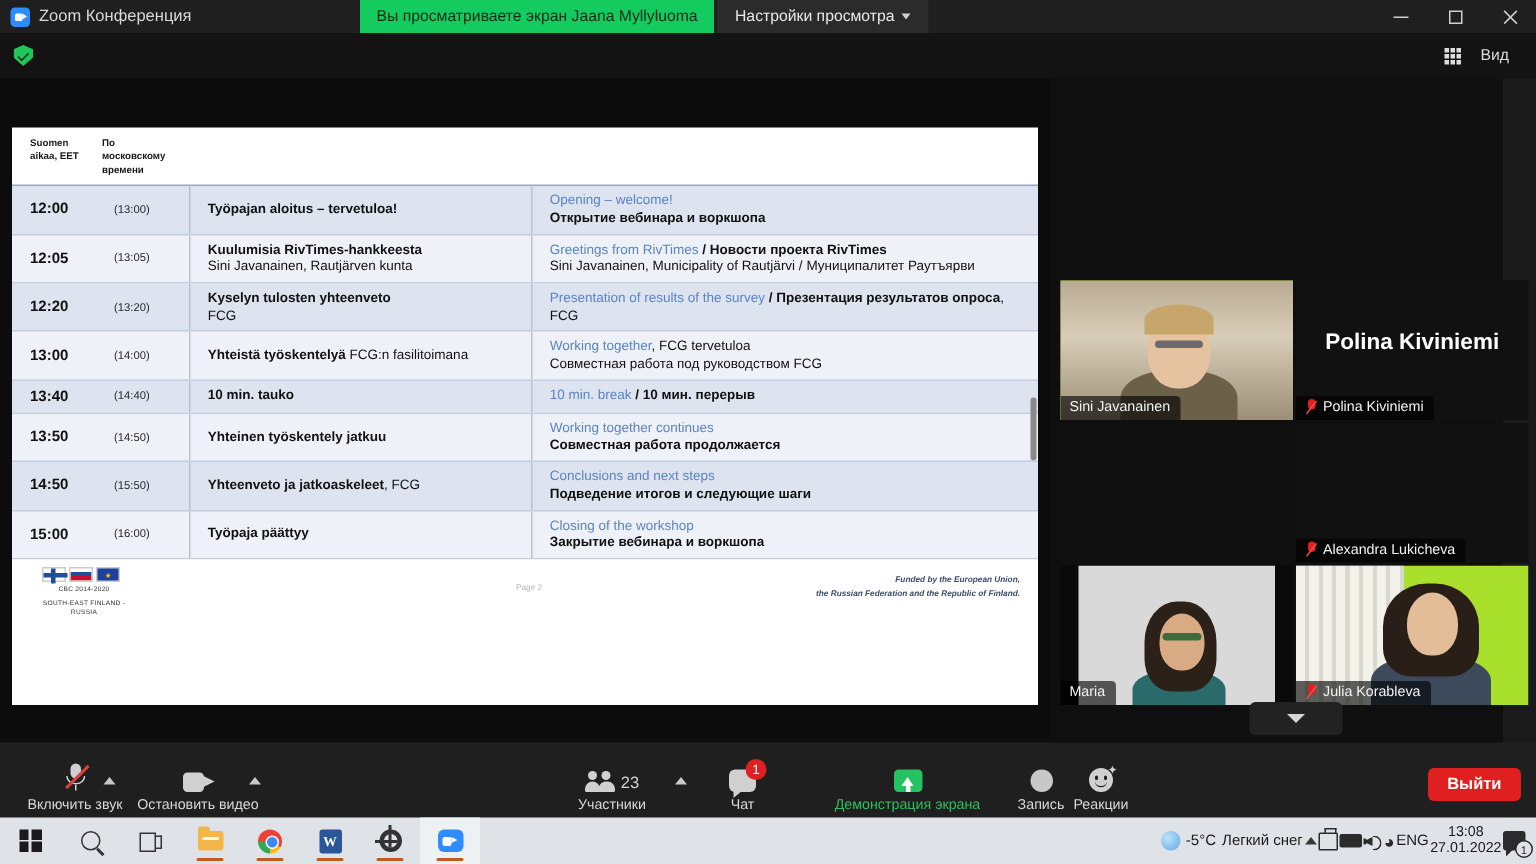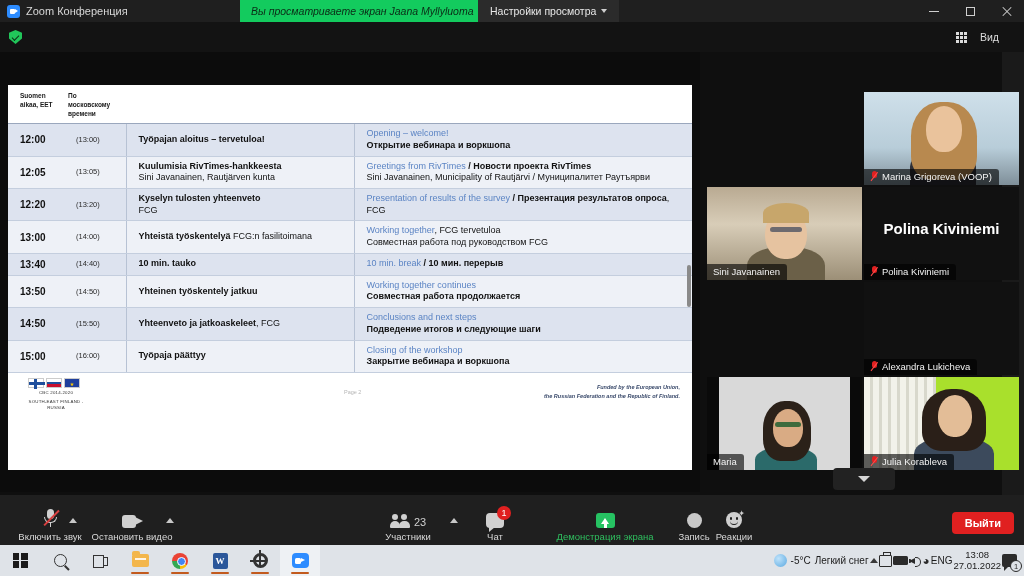--- a/index.html
+++ b/index.html
@@ -29,21 +29,20 @@
     content: ""; position: absolute; left: 7.5px; top: 4.5px;
     width: 0; height: 0; border-top: 2px solid transparent;
     border-bottom: 2px solid transparent; border-left: 3px solid #fff;
   }
   .tb-title { color: #d8d8d8; font-size: 11px; white-space: nowrap; }
   .share-pill {
     position: absolute; left: 240px; top: 0; height: 22px;
     background: #13CB5E; color: #0b2b16; font-size: 10.5px;
     display: flex; align-items: center; padding: 0 11px; white-space: nowrap;
     font-weight: 400;
-    font-style: italic;
   }
   .share-opts {
     position: absolute; left: 478px; top: 0; height: 22px;
     background: #2b2b2b; color: #e8e8e8; font-size: 10.5px;
     display: flex; align-items: center; gap: 5px; padding: 0 12px; white-space: nowrap;
   }
   .chev-sm { width: 0; height: 0; border-left: 3.5px solid transparent;
     border-right: 3.5px solid transparent; border-top: 4px solid #cfcfcf; }
   .win-btns { position: absolute; right: 0; top: 0; height: 22px; display: flex; }
   .win-btn { width: 36px; height: 22px; display: flex; align-items: center;
@@ -67,21 +66,21 @@
     margin-left: 9px; width: 13px; height: 14px; background: #21c65a;
     clip-path: polygon(50% 0%, 100% 20%, 100% 60%, 50% 100%, 0% 60%, 0% 20%);
     position: relative; flex: none;
   }
   .shield::after {
     content: ""; position: absolute; left: 3px; top: 4.5px; width: 6px; height: 3px;
     border-left: 1.5px solid #0c2f18; border-bottom: 1.5px solid #0c2f18;
     transform: rotate(-45deg);
   }
   .view-btn {
-    position: absolute; right: 19px; display: flex; align-items: center; gap: 13px;
+    position: absolute; right: 12px; display: flex; align-items: center; gap: 13px;
     color: #dcdcdc; font-size: 10.5px; padding: 3px 6px; border-radius: 3px; justify-content: flex-end;
   }
   .grid-ico {
     width: 11px; height: 11px; display: grid;
     grid-template-columns: 1fr 1fr 1fr; grid-template-rows: 1fr 1fr 1fr; gap: 1px;
   }
   .grid-ico i { background: #dcdcdc; display: block; }
 
   
   .stage { position: absolute; top: 52px; left: 0; width: 700px; height: 440px; background: #0c0c0c; }
@@ -455,31 +454,20 @@
           <div>the Russian Federation and the Republic of Finland.</div>
         </div>
       </div>
       <div class="scroll-hint"></div>
     </div>
   </div>
 
   <div class="filmstrip">
 
 
-    <div class="tile" style="left:162px; top:0; width:155px; height:93px;">
-      <div class="ph" style="background:linear-gradient(180deg,#cfe0ea 0%,#b8cdd9 60%,#7f8f99 100%)">
-        <div class="body" style="left:46px; top:58px; width:66px; height:40px; background:#2f2f36;"></div>
-        <div style="position:absolute;left:47px;top:10px;width:66px;height:78px;background:#b8894f;border-radius:44% 44% 30% 30%;"></div>
-        <div class="head" style="left:62px; top:14px; width:36px; height:46px; background:#eac39c;"></div>
-      </div>
-      <div class="namebar">
-        <span class="mic-mute"></span>
-        <span>Marina Grigoreva (VOOP)</span>
-      </div>
-    </div>
 
     <div class="tile speaking" style="left:5px; top:95px; width:155px; height:93px;">
       <div class="ph" style="background:linear-gradient(180deg,#b9aa92 0%,#d8cdb8 40%,#9c8f77 100%)">
         <div class="body" style="left:40px; top:60px; width:78px; height:44px; background:#6b6048;"></div>
         <div class="head" style="left:58px; top:22px; width:42px; height:50px; background:#e6c3a0;"></div>
         <div style="position:absolute;left:56px;top:16px;width:46px;height:20px;background:#c7a66b;border-radius:50% 50% 0 0;"></div>
         <div style="position:absolute;left:63px;top:40px;width:32px;height:5px;background:#6d6a6f;border-radius:3px;"></div>
       </div>
       <div class="namebar">
         <span>Sini Javanainen</span>

